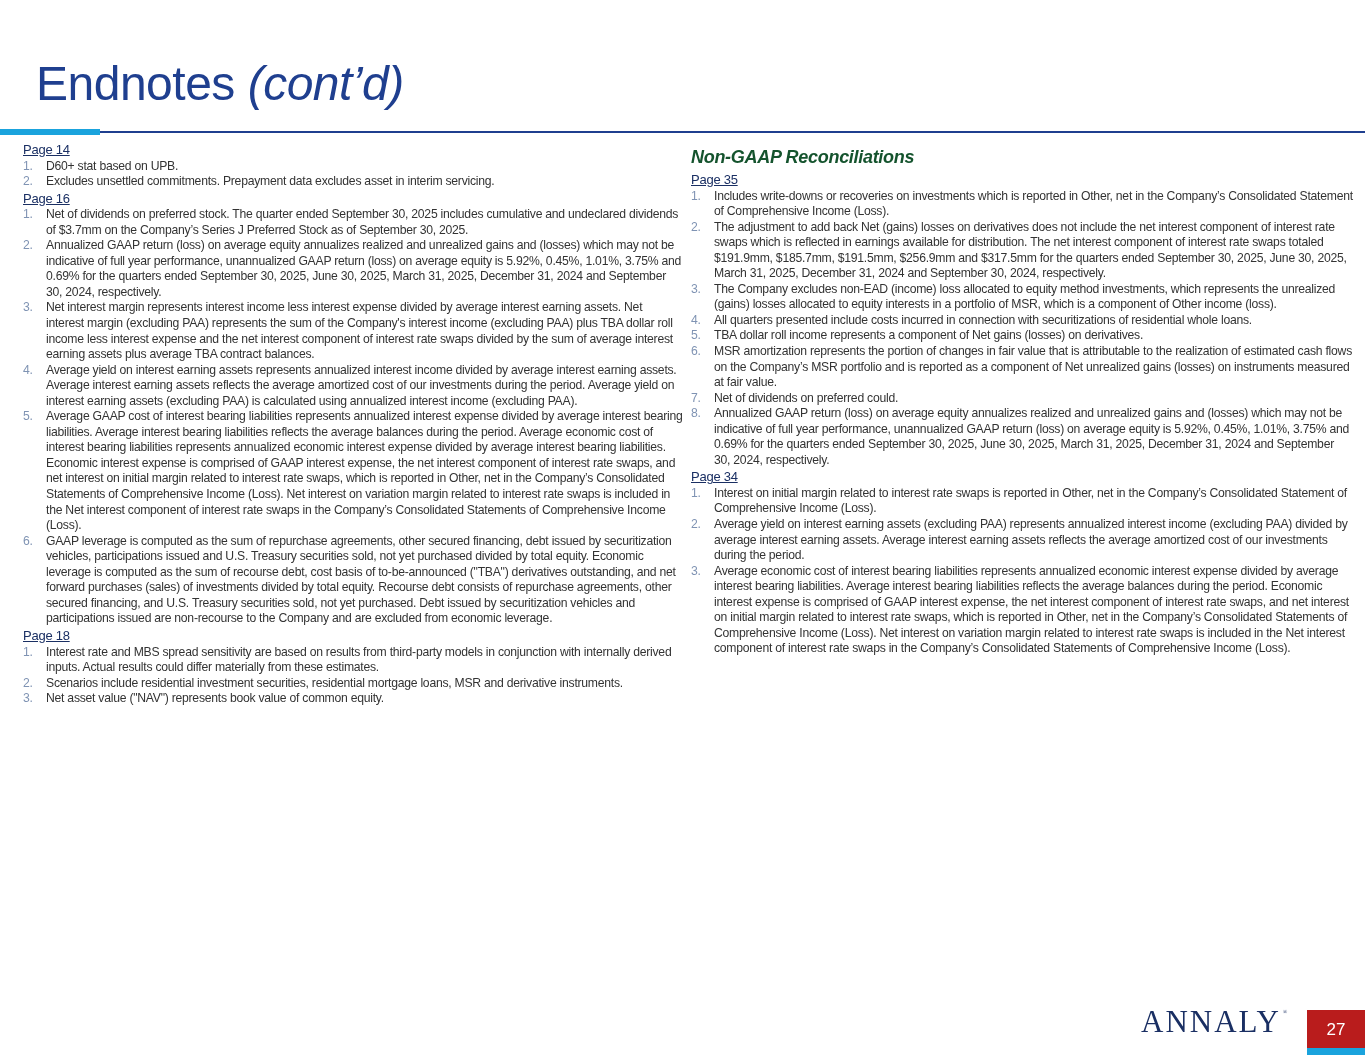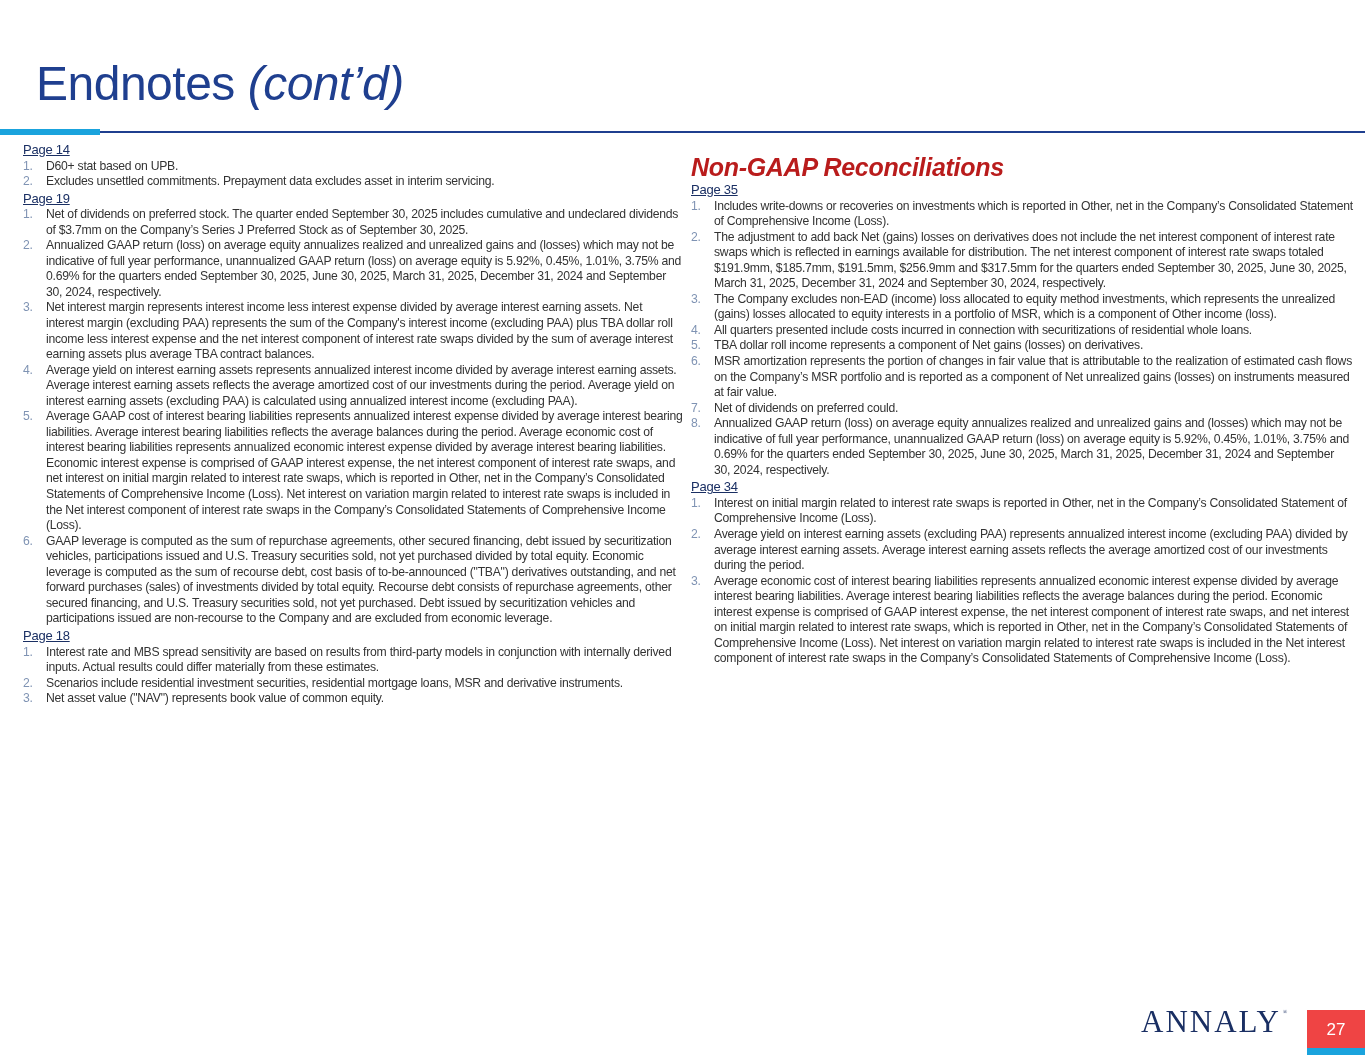--- a/index.html
+++ b/index.html
@@ -25,41 +25,41 @@
     font-size: 12.2px; line-height: 15.55px; letter-spacing: -0.25px;
   }
   .col-left { left: 23px; width: 660px; }
   .col-right { left: 691px; width: 662px; }
 
   .section-head {
     display: inline-block; color: #1a2f63; text-decoration: underline;
     font-size: 13px; line-height: 15.6px; margin-top: 1px;
   }
   .subsection-title {
-    font-style: italic; font-size: 25px; color: #b91c1c; line-height: 28px;
-    margin-top: 12px; letter-spacing: -0.3px;
+    font-style: italic; font-size: 18px; color: #14532d; line-height: 28px;
+    margin-top: 2px; letter-spacing: -0.3px;
   }
 
   ol.notes { list-style: none; }
   ol.notes li { display: flex; }
   ol.notes li .num { flex: 0 0 23px; color: #7f93b3; }
   ol.notes li .txt { flex: 1 1 auto; }
 
   .group { margin-bottom: 0; }
 
   .logo {
     position: absolute; left: 1141px; top: 1006px;
     font-family: "Liberation Serif", "DejaVu Serif", serif;
     font-size: 31px; color: #1a2f63; letter-spacing: 2px; line-height: 1;
   }
   .logo .reg { font-size: 6px; vertical-align: top; position: relative; top: 3px; margin-left: 2px; letter-spacing: 0; }
 
   .page-box {
     position: absolute; left: 1307px; top: 1010px; width: 58px; height: 45px;
-    background: #ef4444;
+    background: #b91c1c;
   }
   .page-box .page-num {
     position: absolute; left: 0; top: 10px; width: 58px; text-align: center;
     font-size: 17px; color: #ffffff; font-weight: normal;
   }
   .page-box .cyan-strip {
     position: absolute; left: 0; bottom: 0; width: 58px; height: 7px; background: #1aa3dd;
   }
 </style>
 </head>
@@ -80,21 +80,21 @@
           <span class="txt">D60+ stat based on UPB.</span>
         </li>
       <li>
           <span class="num">2.</span>
           <span class="txt">Excludes unsettled commitments. Prepayment data excludes asset in interim servicing.</span>
         </li>
     </ol>
   </div>
 
   <div class="group">
-    <a class="section-head">Page 19</a>
+    <a class="section-head">Page 16</a>
     <ol class="notes">
       <li>
           <span class="num">1.</span>
           <span class="txt">Net of dividends on preferred stock. The quarter ended September 30, 2025 includes cumulative and undeclared dividends of $3.7mm on the Company’s Series J Preferred Stock as of September 30, 2025.</span>
         </li>
       <li>
           <span class="num">2.</span>
           <span class="txt">Annualized GAAP return (loss) on average equity annualizes realized and unrealized gains and (losses) which may not be indicative of full year performance, unannualized GAAP return (loss) on average equity is 5.92%, 0.45%, 1.01%, 3.75% and 0.69% for the quarters ended September 30, 2025, June 30, 2025, March 31, 2025, December 31, 2024 and September 30, 2024, respectively.</span>
         </li>
       <li>

